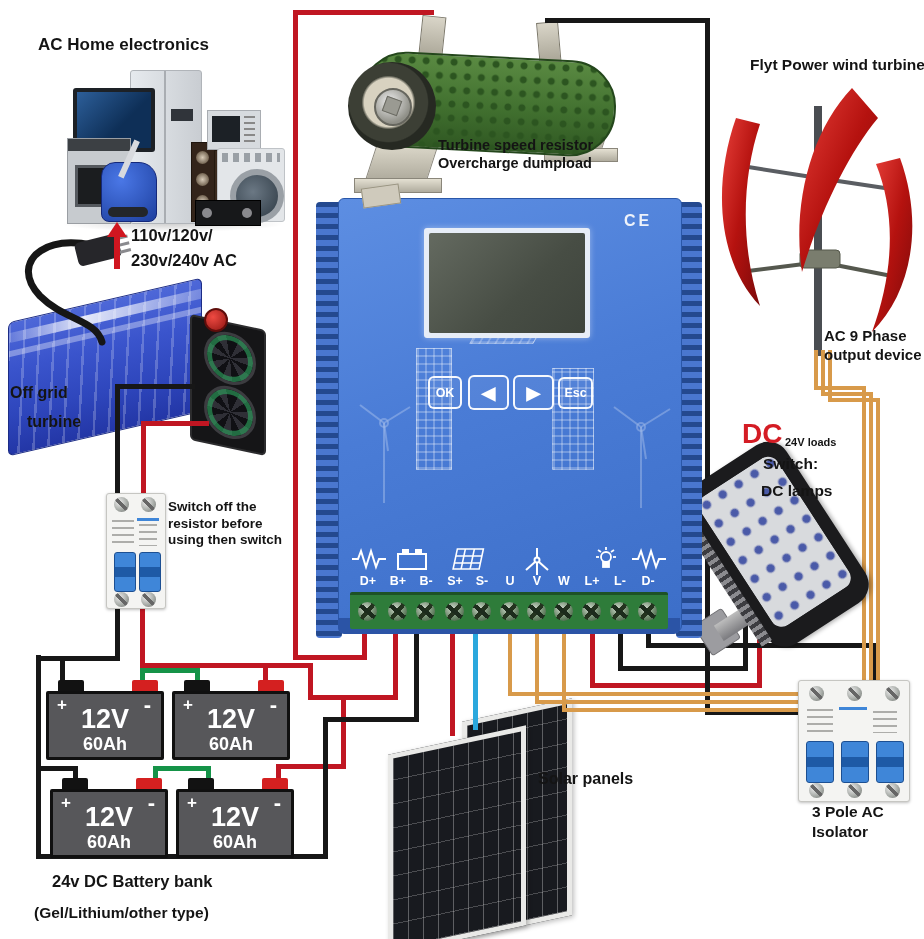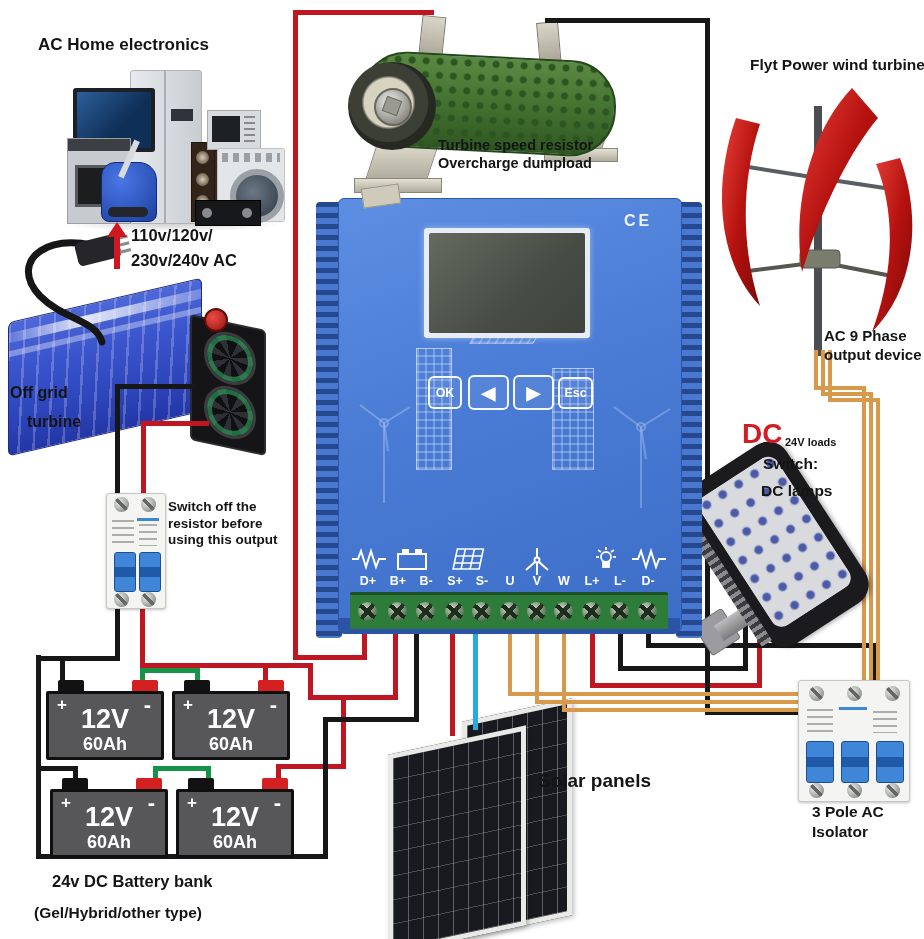--- a/index.html
+++ b/index.html
@@ -254,21 +254,21 @@
   <div class="bbrand" style="left:30px;top:24px;width:22px;"></div>
   <div class="blines" style="left:32px;top:30px;width:18px;height:22px;"></div>
   <div class="tog" style="left:7px;top:58px;width:20px;height:38px;"></div>
   <div class="tog" style="left:32px;top:58px;width:20px;height:38px;"></div>
   <div class="screw" style="left:7px;top:98px;"></div>
   <div class="screw" style="left:34px;top:98px;"></div>
 </div>
 <div class="lbl" style="left:168px;top:499px;font-size:13.5px;line-height:16.5px;">
   <div>Switch off the</div>
   <div>resistor before</div>
-  <div>using this output</div>
+  <div>using then switch</div>
 </div>
 
 <div class="dump abs" style="left:348px;top:8px;width:290px;height:190px;z-index:4;">
   <div class="dtab" style="left:72px;top:8px;width:22px;height:46px;transform:rotate(6deg);"></div>
   <div class="dtab" style="left:190px;top:14px;width:20px;height:44px;transform:rotate(-5deg);"></div>
   <div class="dbrk" style="left:22px;top:136px;width:60px;height:40px;"></div>
   <div class="dfoot" style="left:6px;top:170px;width:86px;height:13px;"></div>
   <div class="dbrk" style="left:202px;top:110px;width:54px;height:36px;"></div>
   <div class="dfoot" style="left:196px;top:140px;width:72px;height:12px;"></div>
   <div class="dbody"></div>
@@ -461,25 +461,25 @@
   <div class="cap capb"></div>
   <div class="cap capr"></div>
   <div class="bbody">
     <span class="bplus">+</span>
     <span class="bminus">-</span>
     <div class="bv">12V</div>
     <div class="bc">60Ah</div>
   </div>
 </div>
 <div class="lbl ctr" style="left:52px;top:872px;width:200px;font-size:16.5px;">24v DC Battery bank</div>
-<div class="lbl ctr" style="left:34px;top:904px;width:240px;font-size:15.5px;">(Gel/Hybrid/other type)</div>
+<div class="lbl ctr" style="left:34px;top:904px;width:240px;font-size:15.5px;">(Gel/Lithium/other type)</div>
 
 <div class="panel" style="left:462px;top:710px;width:100px;height:207px;transform:skewY(-12deg);"></div>
 <div class="panel" style="left:388px;top:740px;width:128px;height:190px;transform:skewY(-12deg);z-index:5;"></div>
-<div class="lbl" style="left:538px;top:770px;font-size:19px;">Solar panels</div>
+<div class="lbl" style="left:538px;top:770px;font-size:16px;">Solar panels</div>
 
 <div class="brk" style="left:798px;top:680px;width:110px;height:120px;z-index:6;">
   <div class="screw" style="left:10px;top:5px;"></div>
   <div class="screw" style="left:48px;top:5px;"></div>
   <div class="screw" style="left:86px;top:5px;"></div>
   <div class="blines" style="left:8px;top:28px;width:26px;height:26px;"></div>
   <div class="bbrand" style="left:40px;top:26px;width:28px;"></div>
   <div class="blines" style="left:74px;top:30px;width:24px;height:22px;"></div>
   <div class="tog" style="left:7px;top:60px;width:26px;height:40px;"></div>
   <div class="tog" style="left:42px;top:60px;width:26px;height:40px;"></div>

